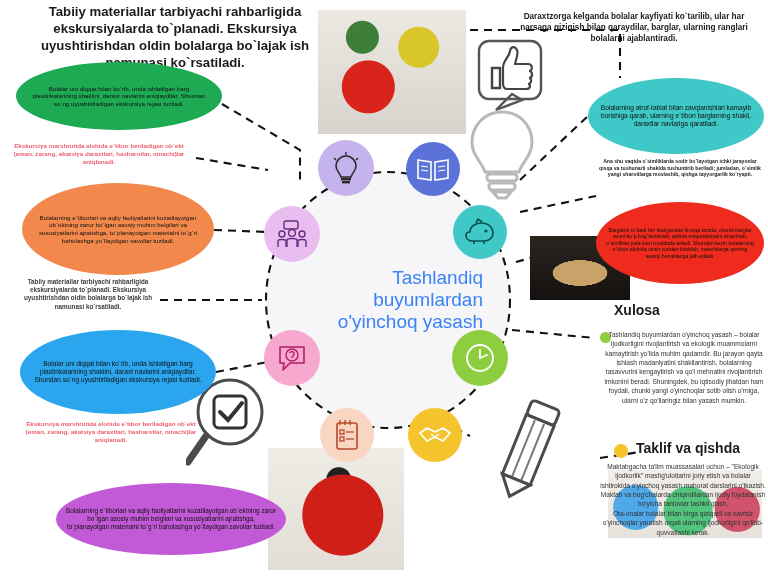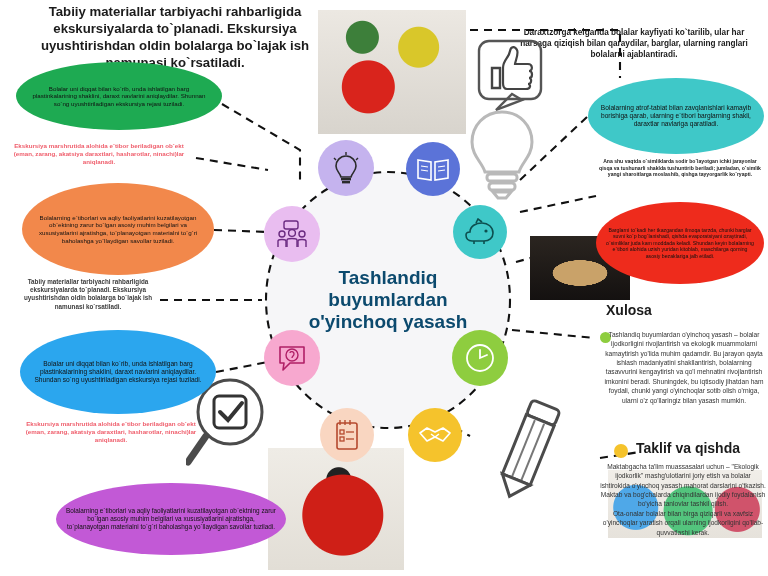--- a/index.html
+++ b/index.html
@@ -14,21 +14,21 @@
 
   
   .headline{
     left:40px;top:4px;width:270px;
     font-size:13.2px;font-weight:bold;line-height:1.28;
     text-align:center;color:#1b1b1b;
   }
   .tr-note{
     left:512px;top:12px;width:244px;
     font-size:8.2px;font-weight:bold;line-height:1.32;
-    text-align:center;color:#1b1b1b;margin-top:16px;
+    text-align:center;color:#1b1b1b;
   }
   .tr-note2{
     left:596px;top:158px;width:168px;
     font-size:5.1px;font-weight:bold;line-height:1.3;
     text-align:center;color:#1b1b1b;
   }
 
   
   .ellipse{
     border-radius:50%;
@@ -56,22 +56,22 @@
   .grey-txt{
     left:16px;top:278px;width:144px;
     font-size:6.3px;font-weight:bold;line-height:1.3;
     text-align:center;color:#3b3b3b;
   }
 
   
   .hub{left:238px;top:150px;width:300px;height:300px;}
   .hub-title{
     position:absolute;left:50%;top:50%;transform:translate(-50%,-50%);
-    width:190px;text-align:center;
-    font-size:19px;font-weight:bold;line-height:1.16;color:#0c4a6e;
+    width:190px;text-align:right;
+    font-size:19px;font-weight:normal;line-height:1.16;color:#3b82f6;
   }
   .node{
     position:absolute;border-radius:50%;
     display:flex;align-items:center;justify-content:center;
   }
   .node svg{display:block;}
 
   
   .photo{position:absolute;overflow:hidden;}
   .ladybug-top{left:318px;top:10px;width:148px;height:124px;
@@ -278,21 +278,21 @@
         <circle cx="26" cy="15" r="3" fill="none" stroke="#6a2a80" stroke-width="1.4"></circle>
         <path d="M2,28 L2,22 C2,20 10,20 10,22 L10,28" fill="none" stroke="#6a2a80" stroke-width="1.4"></path>
         <path d="M11,28 L11,21 C11,19 21,19 21,21 L21,28" fill="none" stroke="#6a2a80" stroke-width="1.4"></path>
         <path d="M22,28 L22,22 C22,20 30,20 30,22 L30,28" fill="none" stroke="#6a2a80" stroke-width="1.4"></path>
       </svg>
     </div>
 
   </div>
 
   <div class="abs" style="left:600px;top:302px;width:166px;">
-    <div class="sec-title" style="margin-left:6px;">Xulosa</div>
+    <div class="sec-title" style="margin-left:14px;">Xulosa</div>
   </div>
   <div class="abs" style="left:600px;top:332px;width:11px;height:11px;border-radius:50%;background:#8ecd3f;"></div>
   <div class="abs sec-body" style="left:604px;top:330px;width:160px;">Tashlandiq buyumlardan o'yinchoq yasash – bolalar ijodkorligini rivojlantirish va ekologik muammolarni kamaytirish yo'lida muhim qadamdir. Bu jarayon qayta ishlash madaniyatini shakllantirish, bolalarning tasavvurini kengaytirish va qo'l mehnatini rivojlantirish imkonini beradi. Shuningdek, bu iqtisodiy jihatdan ham foydali, chunki yangi o'yinchoqlar sotib olish o'rniga, ularni o'z qo'llaringiz bilan yasash mumkin.</div>
 
   <div class="abs" style="left:614px;top:444px;width:14px;height:14px;border-radius:50%;background:#f5c32c;"></div>
   <div class="abs sec-title" style="left:636px;top:440px;">Taklif va qishda</div>
   <div class="abs sec-body" style="left:600px;top:462px;width:166px;white-space:pre-line;">Maktabgacha ta'lim muassasalari uchun – "Ekologik ijodkorlik" mashg'ulotlarini joriy etish va bolalar ishtirokida o'yinchoq yasash mahorat darslarini o'tkazish.
 Maktab va bog'chalarda chiqindilardan ijodiy foydalanish bo'yicha tanlovlar tashkil qilish.
 Ota-onalar bolalar bilan birga qiziqarli va xavfsiz o'yinchoqlar yaratish orqali ularning ijodkorligini qo'llab-quvvatlashi kerak.</div>
 

